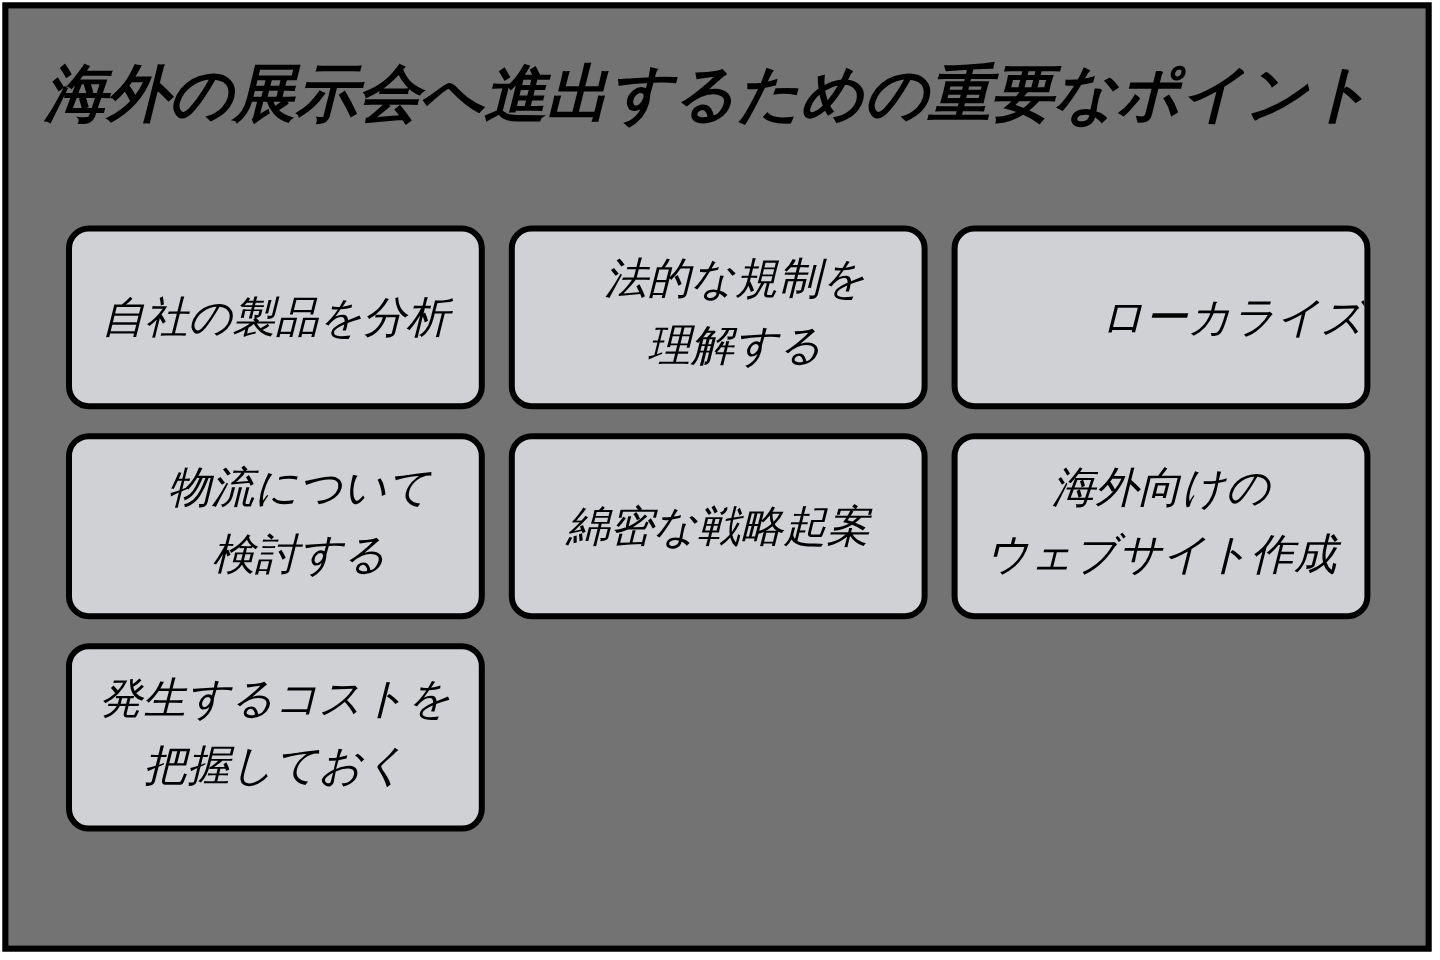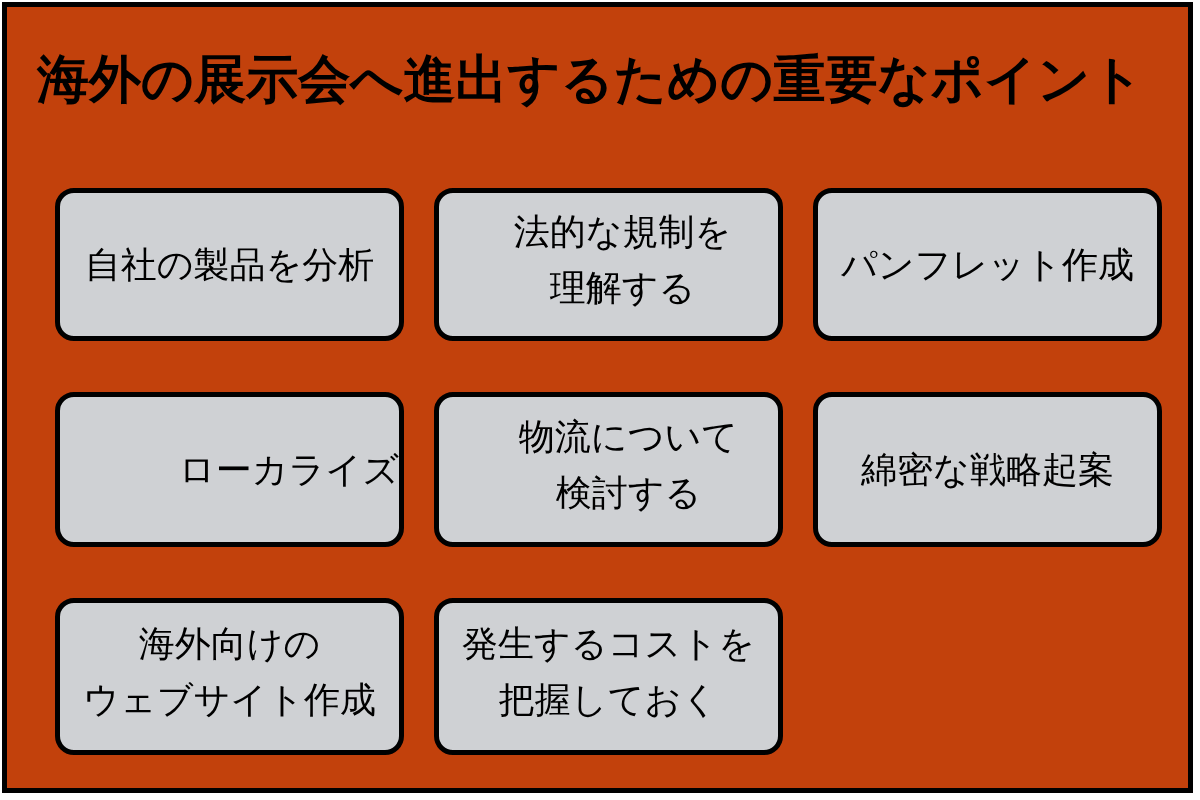--- a/index.html
+++ b/index.html
@@ -43,20 +43,21 @@
     position: absolute;
     left: 48px;
     top: 181px;
     width: 1106px;
     height: 566px;
     display: grid;
     grid-template-columns: repeat(3, 349px);
     grid-template-rows: 153px 155px 157px;
     column-gap: 30px;
     row-gap: 51px;
+    gap: 20px;
   }
 
   .card {
     position: relative;
     background: #cfd1d4;
     border: 5px solid #000000;
     border-radius: 19px;
     box-sizing: border-box;
     overflow: hidden;
   }
@@ -75,38 +76,35 @@
     white-space: pre-line;
   }
 
   
   .card.lines-1 .card-label { top: 50%; }
   .card.lines-2 .card-label { top: 47%; }
 </style>
 </head>
 <body>
 
-<div id="frame" style="border-color: rgb(0, 0, 0); background: #c2410c;">
+<div id="frame" style="border-color: rgb(0, 0, 0); background: #737373; font-style: italic;">
 
   <div id="page-title" style="color: rgb(0, 0, 0);">海外の展示会へ進出するための重要なポイント</div>
 
   <div id="card-grid">
 
     <div class="card lines-1" style="background: rgb(207, 209, 212); border-color: rgb(0, 0, 0);">
       <div class="card-label" style="color: rgb(0, 0, 0);">自社の製品を分析</div>
     </div>
 
     <div class="card lines-2" style="background: rgb(207, 209, 212); border-color: rgb(0, 0, 0);">
       <div class="card-label" style="color: rgb(0, 0, 0); padding-left: 28px;">法的な規制を
 理解する</div>
     </div>
 
-    <div class="card lines-1" style="background: rgb(207, 209, 212); border-color: rgb(0, 0, 0);">
-      <div class="card-label" style="color: rgb(0, 0, 0);">パンフレット作成</div>
-    </div>
 
 
     <div class="card lines-1" style="background: rgb(207, 209, 212); border-color: rgb(0, 0, 0);">
       <div class="card-label" style="color: rgb(0, 0, 0); text-align: right;">ローカライズ</div>
     </div>
 
     <div class="card lines-2" style="background: rgb(207, 209, 212); border-color: rgb(0, 0, 0);">
       <div class="card-label" style="color: rgb(0, 0, 0); padding-left: 40px;">物流について
 検討する</div>
     </div>

